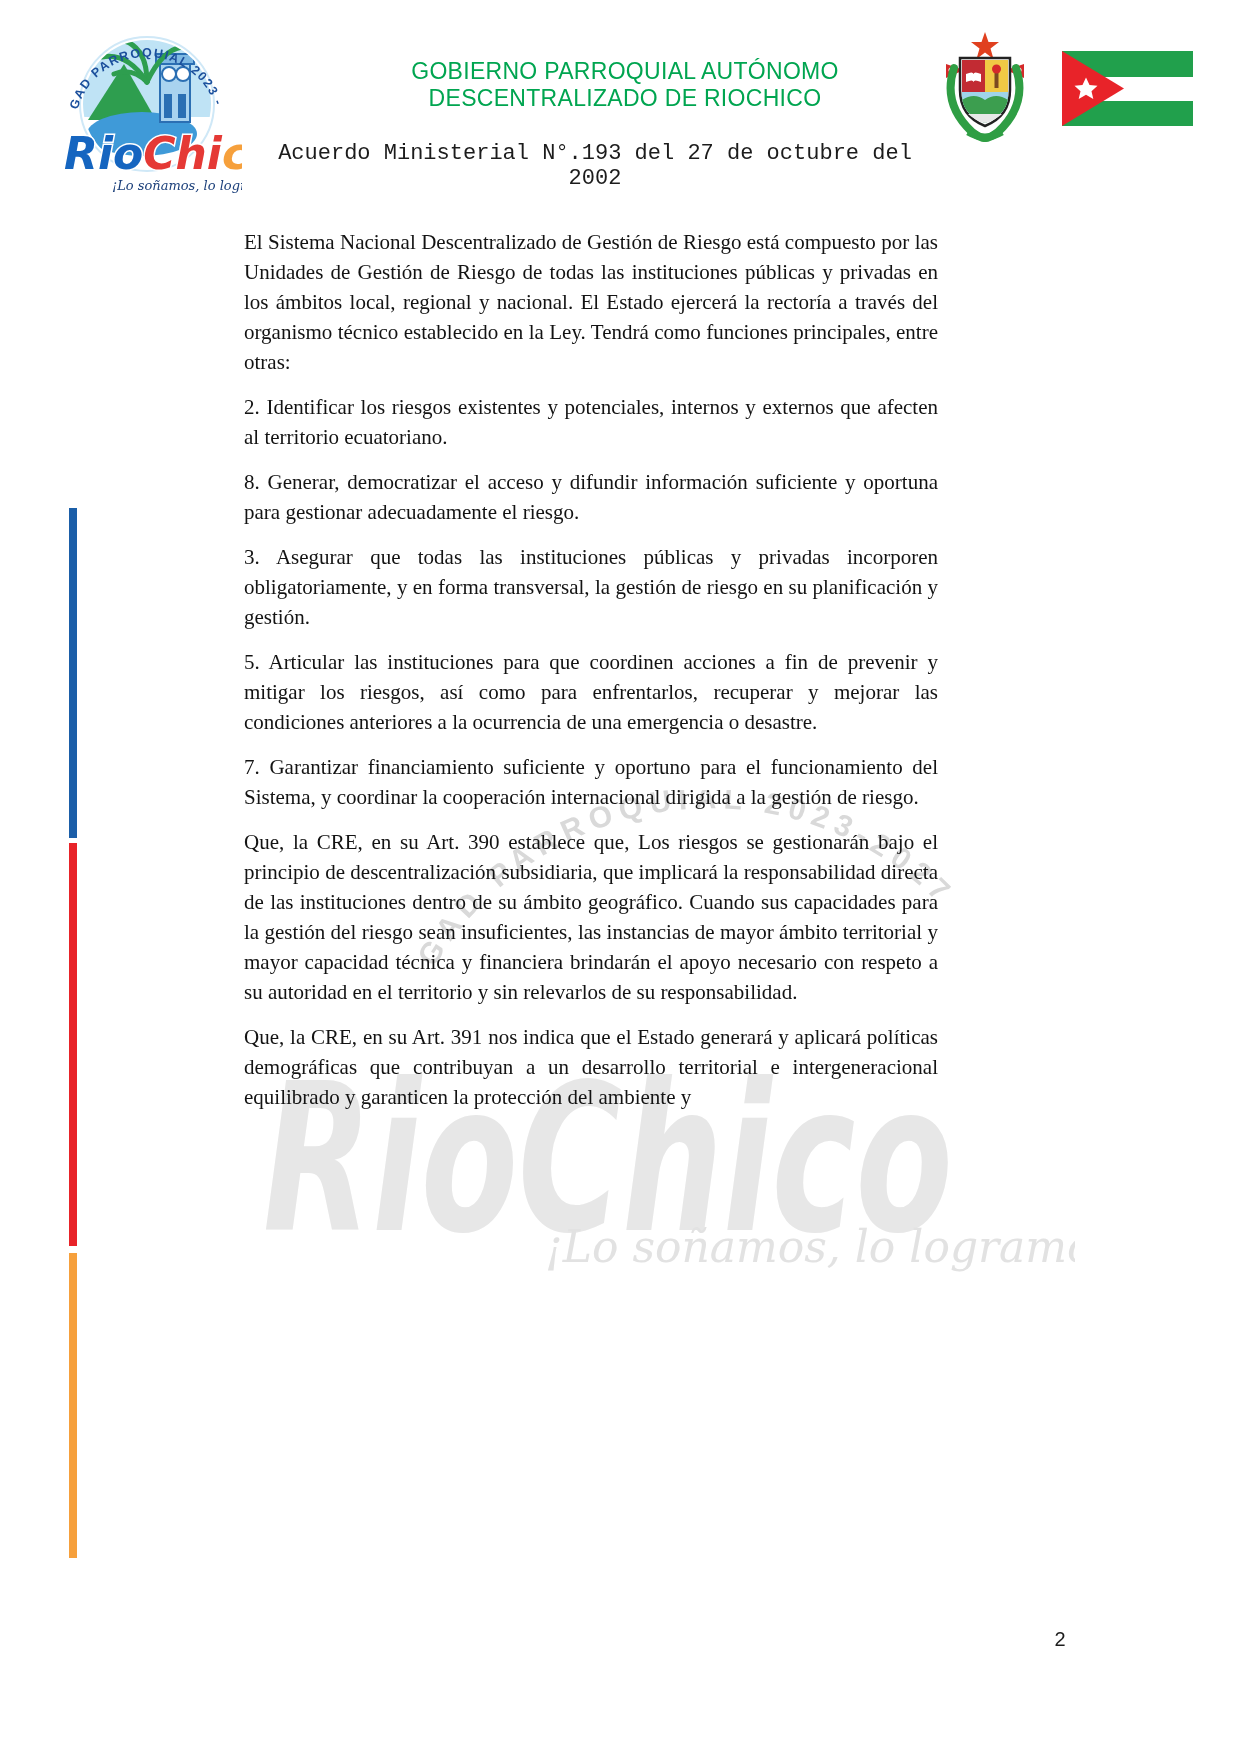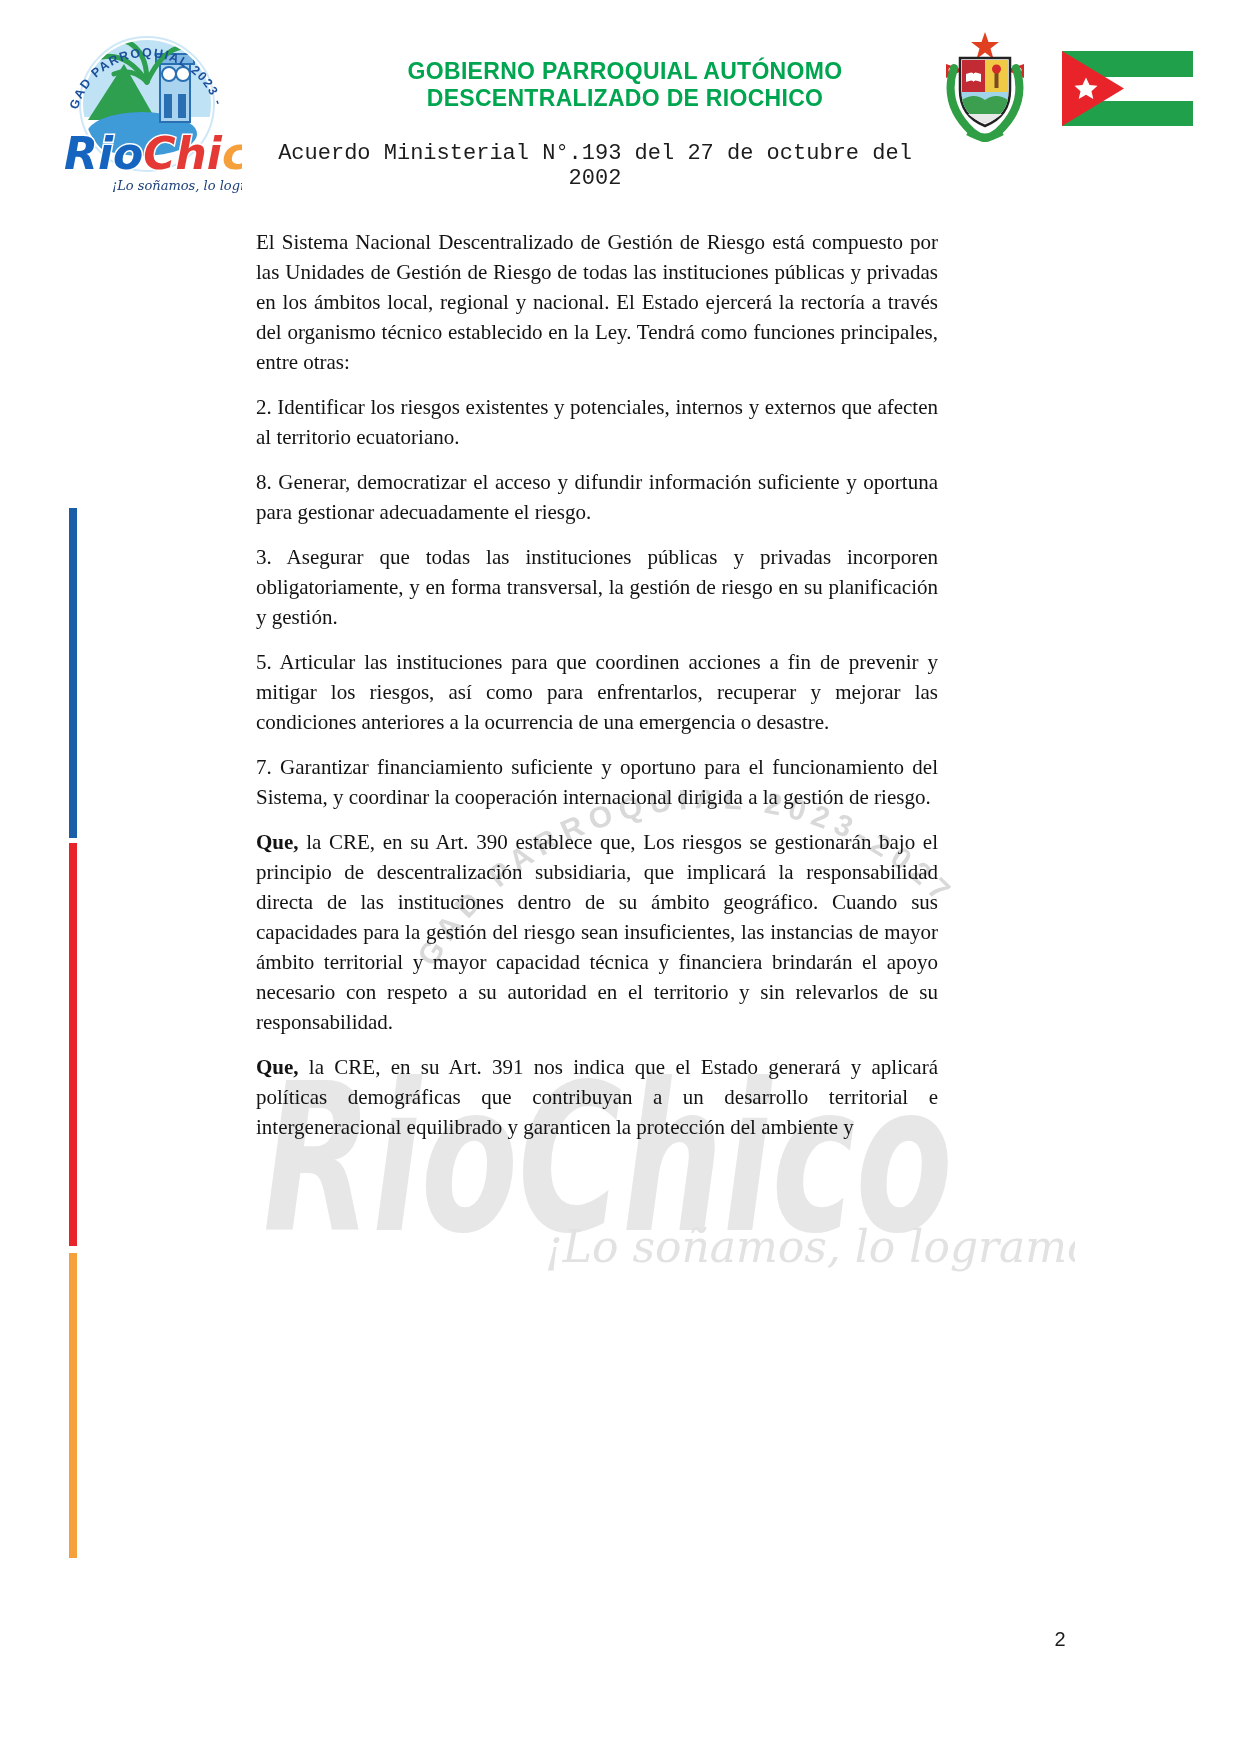--- a/index.html
+++ b/index.html
@@ -2,41 +2,41 @@
 <html><head>
 <meta charset="utf-8">
 <style>
   html,body{margin:0;padding:0;background:#ffffff;}
   .page{position:relative;width:1241px;height:1754px;background:#ffffff;overflow:hidden;
         font-family:"Liberation Serif",serif;}
 
   
   .logo-svg{position:absolute;left:52px;top:12px;width:190px;height:190px;}
   .org-title{position:absolute;left:330px;top:58px;width:590px;text-align:center;
-             font-family:"Liberation Sans",sans-serif;font-weight:bold;font-size:23px;
+             font-family:"Liberation Sans",sans-serif;font-weight:normal;font-size:23px;
              line-height:27px;color:#00A550;letter-spacing:.3px;}
   .agreement{position:absolute;left:250px;top:141px;width:690px;text-align:center;
              font-family:Liberation Mono, monospace;font-size:22px;color:#1c1c1c;}
   .escudo-svg{position:absolute;left:938px;top:30px;width:94px;height:114px;}
   .flag-svg{position:absolute;left:1062px;top:51px;width:131px;height:75px;}
 
   
   .bar{position:absolute;left:69px;width:8px;}
   .bar-blue{top:508px;height:330px;background:#1B5EA8;}
   .bar-red{top:843px;height:403px;background:#E82329;}
   .bar-orange{top:1253px;height:305px;background:#F6A03C;}
 
   
   .watermark-svg{position:absolute;left:245px;top:790px;width:830px;height:520px;z-index:0;}
 
   
   .body-text{position:absolute;left:240px;top:227px;width:698px;z-index:1;
              font-size:21px;line-height:30px;text-align:justify;color:#131313;}
-  .body-text p{margin:0 0 15px 16px;}
-  .body-text b{font-weight:bold;}
+  .body-text p{margin:0 0 15px 4px;}
+  .body-text b{font-weight:normal;}
 
   
   .page-num{position:absolute;left:1040px;top:1628px;width:40px;text-align:center;
             font-family:"Liberation Sans",sans-serif;font-size:20px;color:#1c1c1c;}
 </style>
 </head>
 <body>
 
 <div class="page">
 

